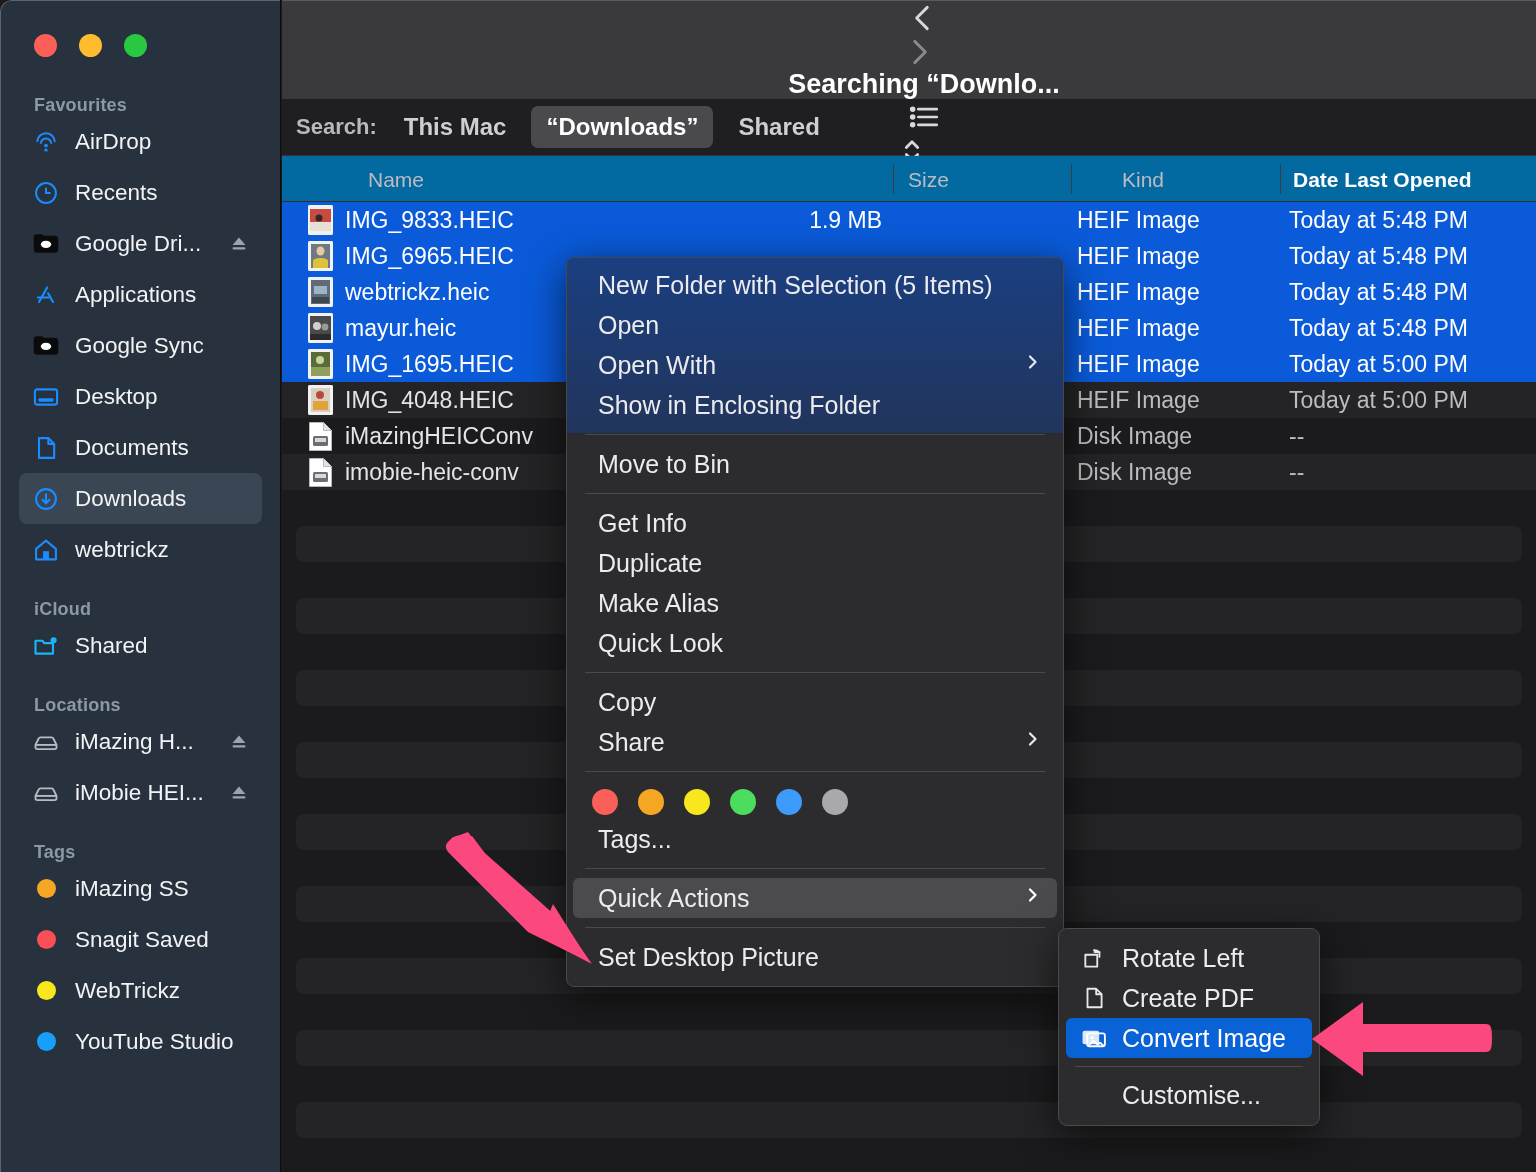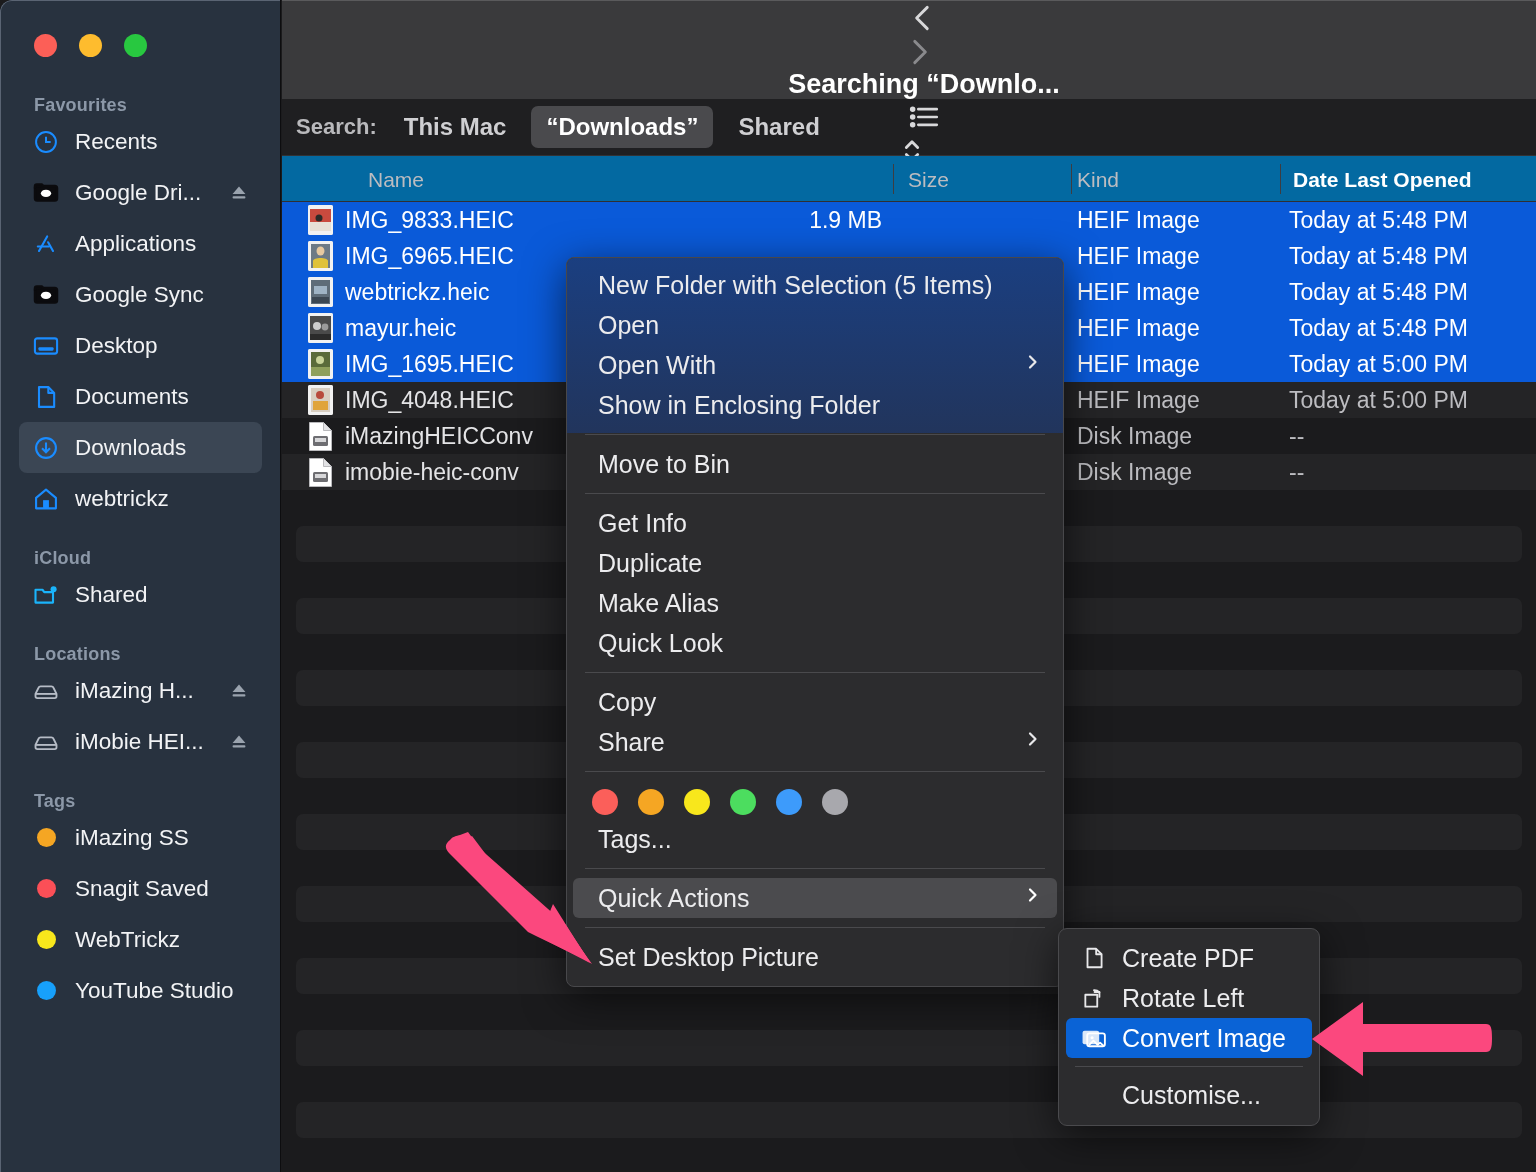--- a/index.html
+++ b/index.html
@@ -185,20 +185,31 @@
       <span class="tl green"></span>
     </div>
 
     <div style="position:absolute; left:0; top:95px; width:281px;">
 
       <div class="sb-section">Favourites</div>
       <ul class="sb-list">
         <li class="sb-item">
           <span class="sb-ico">
               <svg width="28" height="28" viewBox="0 0 24 24" fill="none" stroke="#1a8cff" stroke-width="1.7">
+                <path d="M4.5 12a7.5 7.5 0 0 1 15 0"></path>
+                <path d="M7.5 13.5a4.5 4.5 0 0 1 9 0"></path>
+                <circle cx="12" cy="15" r="1.6" fill="#1a8cff" stroke="none"></circle>
+                <path d="M10 20l2-3 2 3z" fill="#1a8cff" stroke="none"></path>
+              </svg>
+            </span>
+          <span class="sb-label">AirDrop</span>
+        </li>
+        <li class="sb-item">
+          <span class="sb-ico">
+              <svg width="28" height="28" viewBox="0 0 24 24" fill="none" stroke="#1a8cff" stroke-width="1.7">
                 <circle cx="12" cy="12" r="8.5"></circle>
                 <path d="M12 7.5V12h4"></path>
               </svg>
             </span>
           <span class="sb-label">Recents</span>
         </li>
         <li class="sb-item">
           <span class="sb-ico">
               <svg width="28" height="28" viewBox="0 0 24 24" fill="none" stroke="#0b0b0e" stroke-width="2">
                 <rect x="2.5" y="6" width="19" height="12.5" rx="2" fill="#0b0b0e"></rect>
@@ -436,21 +447,21 @@
       <span class="scope-chip">This Mac</span>
       <span class="scope-chip active" style="margin-left:10px">“Downloads”</span>
       <span class="scope-chip" style="margin-left:10px">Shared</span>
     </div>
 
     <div class="colhead">
       <span class="ch" style="left:86px">Name</span>
       <span class="ch-div" style="left:611px"></span>
       <span class="ch" style="left:626px">Size</span>
       <span class="ch-div" style="left:789px"></span>
-      <span class="ch" style="left:795px">Kind</span>
+      <span class="ch" style="left:840px">Kind</span>
       <span class="ch-div" style="left:998px"></span>
       <span class="ch active" style="left:1011px">Date Last Opened</span>
     </div>
 
     <div class="rows">
       <div class="selbox"></div>
 
       <div class="row selected">
         <span class="cell-name">
           <span class="thumb">
@@ -689,36 +700,36 @@
     <div class="msep"></div>
 
     <div class="mi">
       <span>Set Desktop Picture</span>
     </div>
   </div>
 
   <div class="submenu">
     <div class="smi">
       <span class="smi-ico">
-        <svg width="26" height="26" viewBox="0 0 24 24" fill="none" stroke="#e8e8ea" stroke-width="1.7" stroke-linejoin="round">
-            <path d="M6 3.5h8l5 5v12H6z"></path>
-            <path d="M14 3.5v5h5"></path>
-          </svg>
-      </span>
-      <span>Create PDF</span>
-    </div>
-    <div class="smi">
-      <span class="smi-ico">
         <svg width="26" height="26" viewBox="0 0 24 24" fill="none" stroke="#e8e8ea" stroke-width="1.7" stroke-linecap="round" stroke-linejoin="round">
             <rect x="4" y="9" width="11" height="11"></rect>
             <path d="M12.5 6.5h4.5V11"></path>
             <path d="M17 6.8a6.5 6.5 0 0 0-5-2"></path>
           </svg>
       </span>
       <span>Rotate Left</span>
+    </div>
+    <div class="smi">
+      <span class="smi-ico">
+        <svg width="26" height="26" viewBox="0 0 24 24" fill="none" stroke="#e8e8ea" stroke-width="1.7" stroke-linejoin="round">
+            <path d="M6 3.5h8l5 5v12H6z"></path>
+            <path d="M14 3.5v5h5"></path>
+          </svg>
+      </span>
+      <span>Create PDF</span>
     </div>
     <div class="smi sel">
       <span class="smi-ico">
         <svg width="27" height="26" viewBox="0 0 26 24" fill="none">
             <rect x="1.5" y="5" width="16" height="13" rx="2" fill="#ffffff" opacity=".85"></rect>
             <rect x="6" y="7.5" width="17" height="12.5" rx="2.2" fill="none" stroke="#ffffff" stroke-width="1.8"></rect>
             <circle cx="10.7" cy="11.8" r="1.5" fill="#ffffff"></circle>
             <path d="M7.4 19.2l4.6-4.6 4 4 2.4-2.2 3.4 3.2" stroke="#ffffff" stroke-width="1.7" fill="none" stroke-linejoin="round"></path>
           </svg>
       </span>

